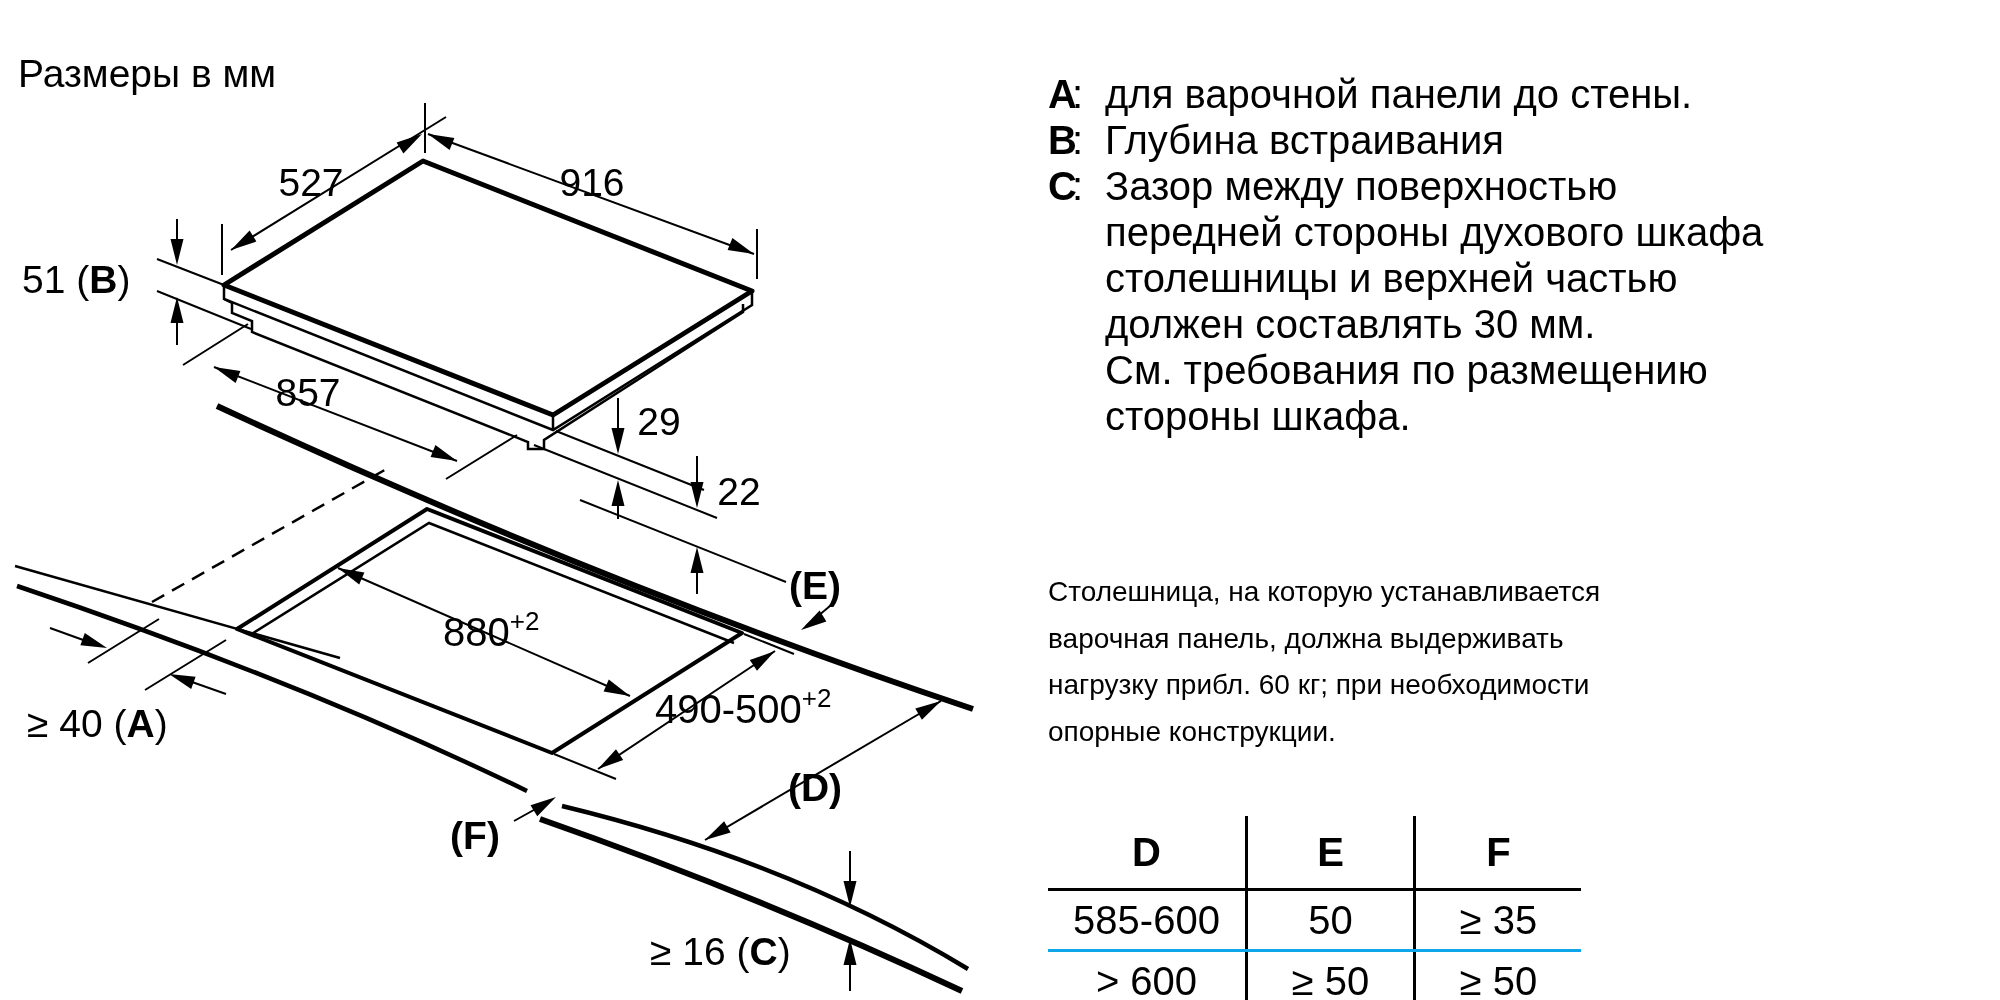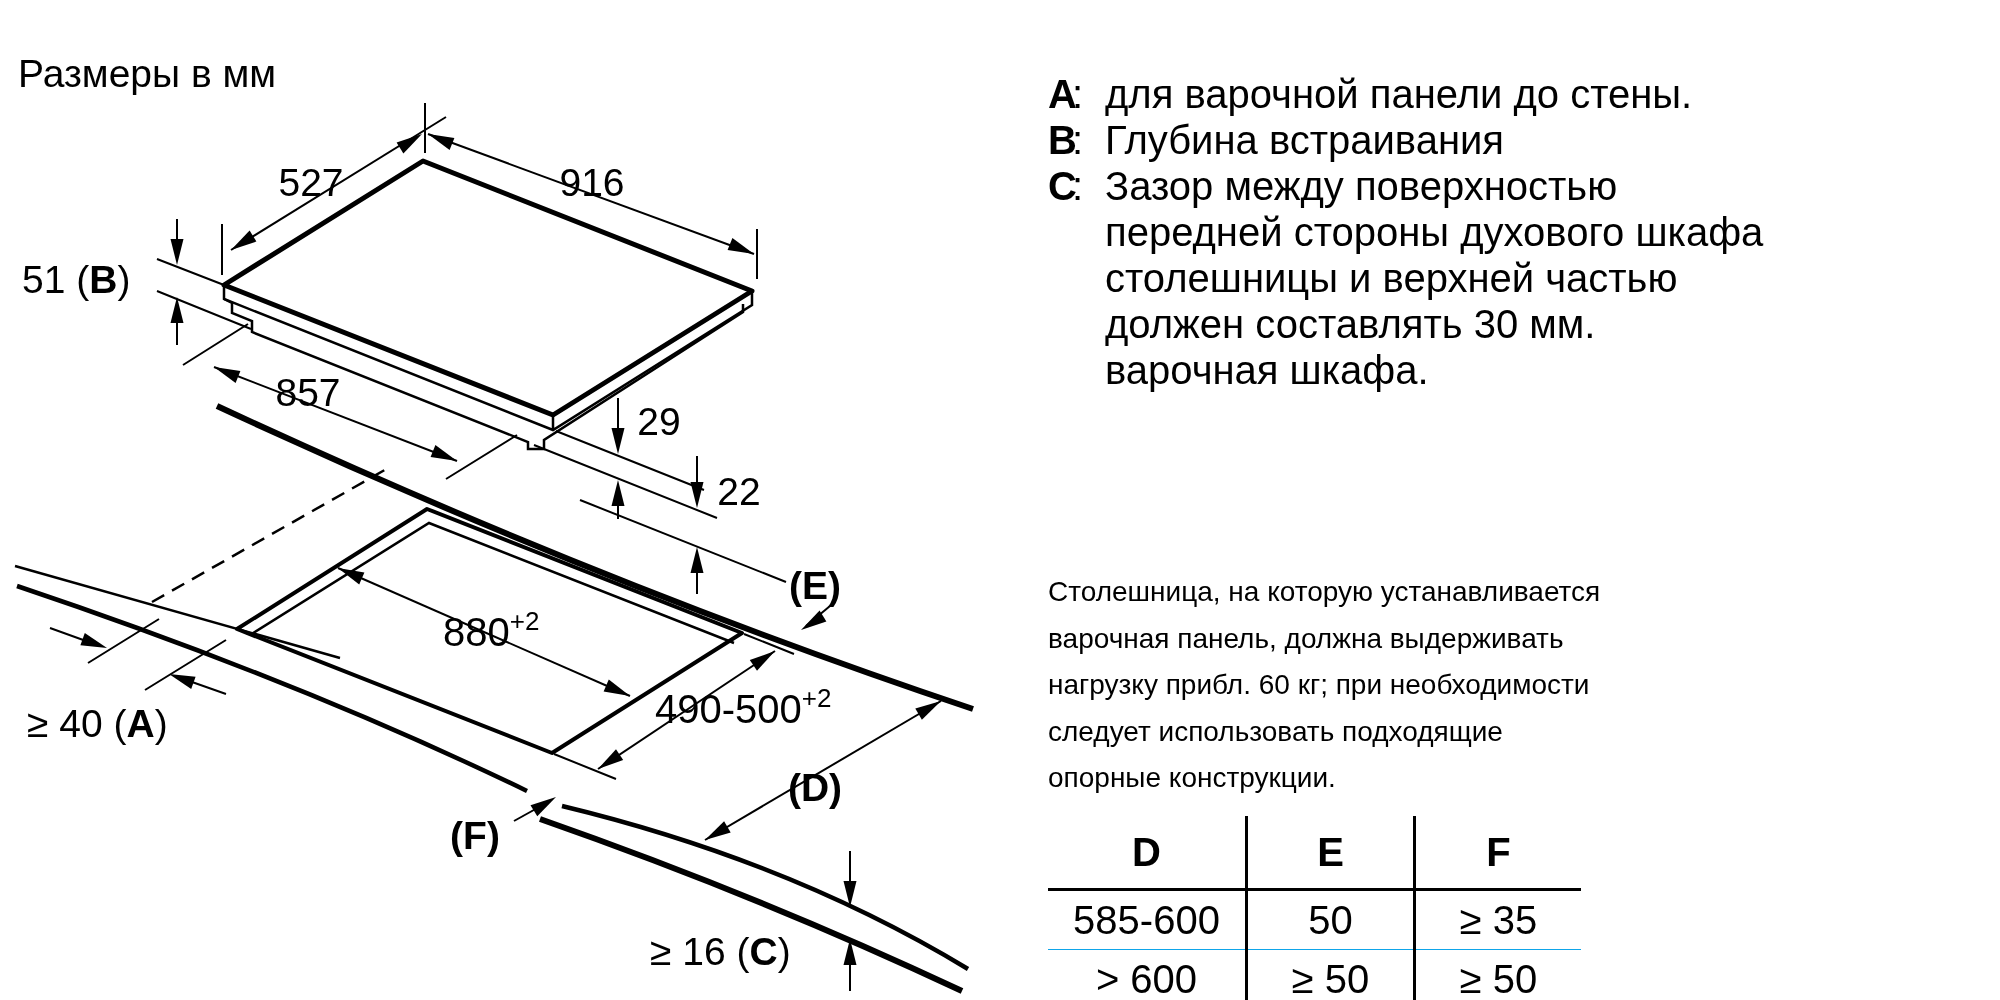--- a/index.html
+++ b/index.html
@@ -19,21 +19,21 @@
   .legend-sep{position:absolute;left:24px;top:0;}
   .para{position:absolute;left:0;top:528px;width:950px;font-size:28px;line-height:46.5px;}
   .dims-table{position:absolute;left:0;top:775px;border-collapse:collapse;font-size:40px;text-align:center;}
   .dims-table th,.dims-table td{font-weight:normal;padding:0;}
   .dims-table th{font-weight:bold;height:72px;vertical-align:middle;}
   .dims-table td{height:58px;vertical-align:middle;}
   .dims-table .c1{width:197px;border-right:3px solid #000;}
   .dims-table .c2{width:165px;border-right:3px solid #000;}
   .dims-table .c3{width:165px;}
   .dims-table .hdr th{border-bottom:3px solid #000;}
-  .dims-table .r1 td{border-bottom:1px solid #0ea5e9;}
+  .dims-table .r1 td{border-bottom:3px solid #0ea5e9;}
 </style>
 </head>
 <body>
 
 <div class="stage">
 
   <svg class="diagram-svg" width="1040" height="1000" viewBox="0 0 1040 1000">
 
     <text x="18" y="46" font-size="38">Размеры в мм</text>
 
@@ -167,29 +167,29 @@
           <span class="legend-sep">:</span>
         <div>Глубина встраивания</div>
       </div>
       <div class="legend-item">
         <span class="legend-letter">C</span>
           <span class="legend-sep">:</span>
         <div>Зазор между поверхностью</div>
         <div>передней стороны духового шкафа</div>
         <div>столешницы и верхней частью</div>
         <div>должен составлять 30 мм.</div>
-        <div>варочная шкафа.</div>
+        <div>См. требования по размещению</div>
+        <div>стороны шкафа.</div>
       </div>
     </div>
 
     <div class="para">
       <div>Столешница, на которую устанавливается</div>
       <div>варочная панель, должна выдерживать</div>
       <div>нагрузку прибл. 60 кг; при необходимости</div>
-      <div>следует использовать подходящие</div>
       <div>опорные конструкции.</div>
     </div>
 
     <table class="dims-table">
       <tbody>
           <tr class="hdr">
         <th class="c1">D</th>
         <th class="c2">E</th>
         <th class="c3">F</th>
       </tr>

